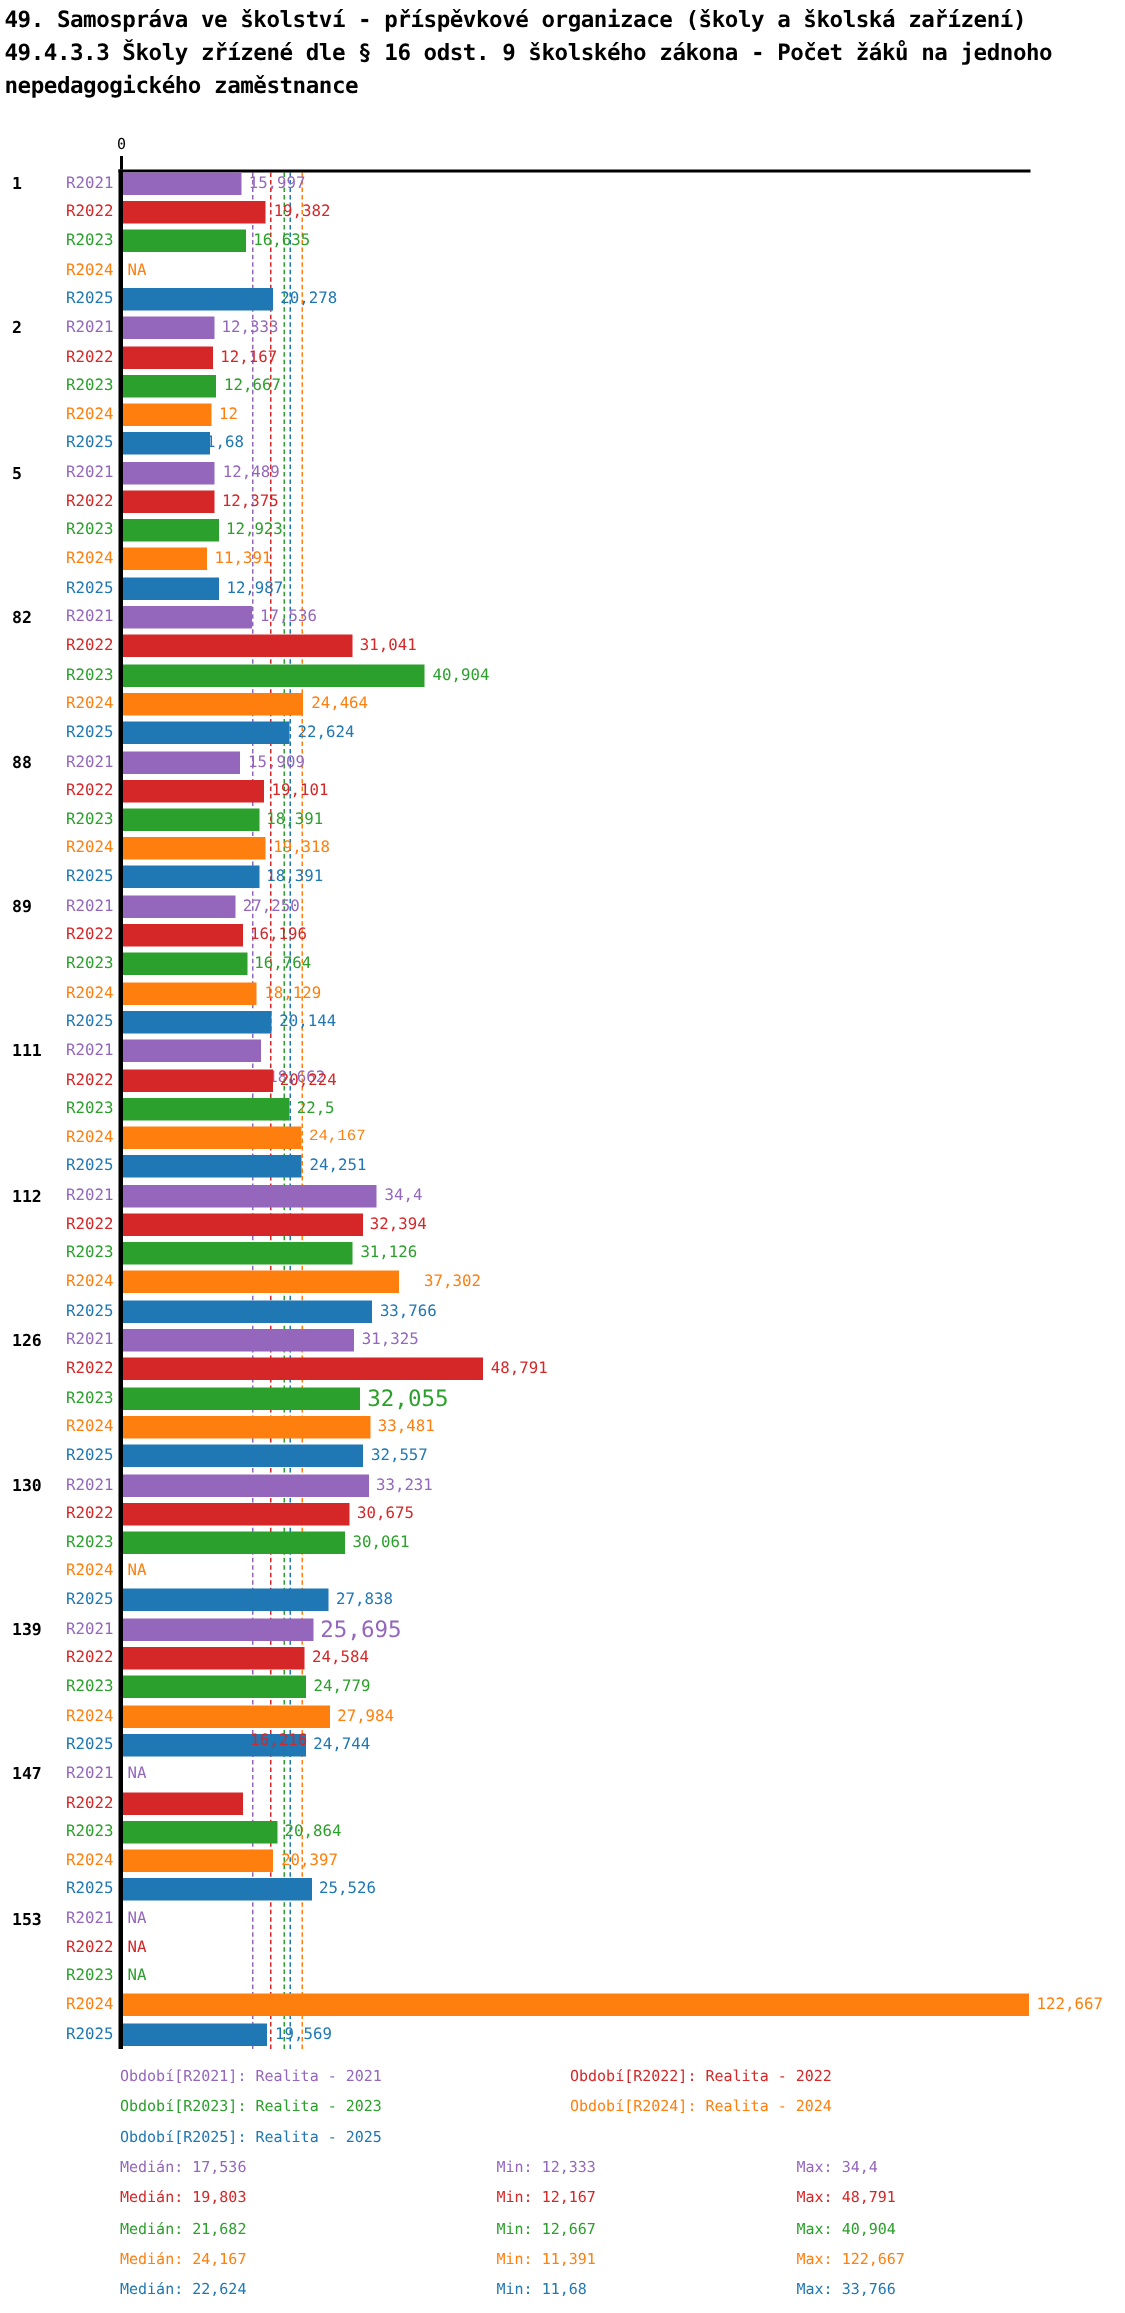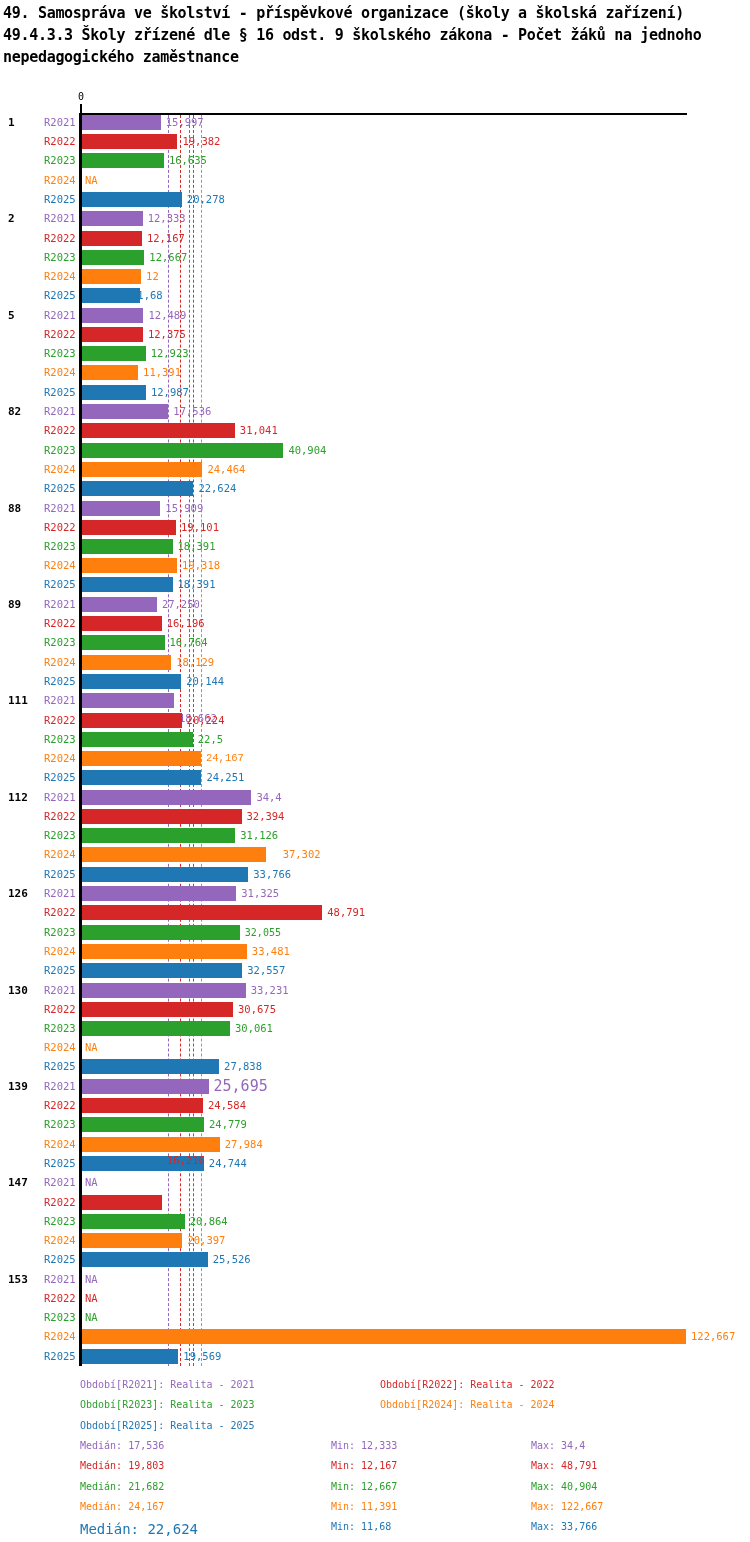--- a/index.html
+++ b/index.html
@@ -157,21 +157,21 @@
       <div class="abs" style="left: 253.26px; top: 867px; font-size: 10.5px; height: 15px; line-height: 15px; color: rgb(31, 119, 180);">33,766</div>
       <div class="abs" style="left: 8px; top: 886px; font-weight: bold; font-size: 11px; height: 15px; line-height: 15px; color: rgb(0, 0, 0);">126</div>
       <div class="abs" style="left: 44px; top: 886px; font-size: 10.5px; height: 15px; line-height: 15px; color: rgb(148, 103, 189);">R2021</div>
       <div class="abs" style="left: 82px; top: 886px; width: 154.241px; height: 15px; background: rgb(148, 103, 189);"></div>
       <div class="abs" style="left: 241.241px; top: 886px; font-size: 10.5px; height: 15px; line-height: 15px; color: rgb(148, 103, 189);">31,325</div>
       <div class="abs" style="left: 44px; top: 905px; font-size: 10.5px; height: 15px; line-height: 15px; color: rgb(214, 39, 40);">R2022</div>
       <div class="abs" style="left: 82px; top: 905px; width: 240.242px; height: 15px; background: rgb(214, 39, 40);"></div>
       <div class="abs" style="left: 327.242px; top: 905px; font-size: 10.5px; height: 15px; line-height: 15px; color: rgb(214, 39, 40);">48,791</div>
       <div class="abs" style="left: 44px; top: 925px; font-size: 10.5px; height: 15px; line-height: 15px; color: rgb(44, 160, 44);">R2023</div>
       <div class="abs" style="left: 82px; top: 925px; width: 157.836px; height: 15px; background: rgb(44, 160, 44);"></div>
-      <div class="abs" style="left: 244.836px; top: 925px; font-size: 10px; height: 15px; line-height: 15px; color: rgb(44, 160, 44);">32,055</div>
+      <div class="abs" style="left: 244.836px; top: 925px; font-size: 15px; height: 15px; line-height: 15px; color: rgb(44, 160, 44);">32,055</div>
       <div class="abs" style="left: 44px; top: 944px; font-size: 10.5px; height: 15px; line-height: 15px; color: rgb(255, 127, 14);">R2024</div>
       <div class="abs" style="left: 82px; top: 944px; width: 164.857px; height: 15px; background: rgb(255, 127, 14);"></div>
       <div class="abs" style="left: 251.857px; top: 944px; font-size: 10.5px; height: 15px; line-height: 15px; color: rgb(255, 127, 14);">33,481</div>
       <div class="abs" style="left: 44px; top: 963px; font-size: 10.5px; height: 15px; line-height: 15px; color: rgb(31, 119, 180);">R2025</div>
       <div class="abs" style="left: 82px; top: 963px; width: 160.307px; height: 15px; background: rgb(31, 119, 180);"></div>
       <div class="abs" style="left: 247.307px; top: 963px; font-size: 10.5px; height: 15px; line-height: 15px; color: rgb(31, 119, 180);">32,557</div>
       <div class="abs" style="left: 8px; top: 983px; font-weight: bold; font-size: 11px; height: 15px; line-height: 15px; color: rgb(0, 0, 0);">130</div>
       <div class="abs" style="left: 44px; top: 983px; font-size: 10.5px; height: 15px; line-height: 15px; color: rgb(148, 103, 189);">R2021</div>
       <div class="abs" style="left: 82px; top: 983px; width: 163.626px; height: 15px; background: rgb(148, 103, 189);"></div>
       <div class="abs" style="left: 250.626px; top: 983px; font-size: 10.5px; height: 15px; line-height: 15px; color: rgb(148, 103, 189);">33,231</div>
@@ -240,17 +240,17 @@
       <div class="abs" style="left: 531px; top: 1439.9px; font-size: 10px; color: rgb(148, 103, 189);">Max: 34,4</div>
       <div class="abs" style="left: 80px; top: 1460.2px; font-size: 10px; color: rgb(214, 39, 40);">Medián: 19,803</div>
       <div class="abs" style="left: 331px; top: 1460.2px; font-size: 10px; color: rgb(214, 39, 40);">Min: 12,167</div>
       <div class="abs" style="left: 531px; top: 1460.2px; font-size: 10px; color: rgb(214, 39, 40);">Max: 48,791</div>
       <div class="abs" style="left: 80px; top: 1480.5px; font-size: 10px; color: rgb(44, 160, 44);">Medián: 21,682</div>
       <div class="abs" style="left: 331px; top: 1480.5px; font-size: 10px; color: rgb(44, 160, 44);">Min: 12,667</div>
       <div class="abs" style="left: 531px; top: 1480.5px; font-size: 10px; color: rgb(44, 160, 44);">Max: 40,904</div>
       <div class="abs" style="left: 80px; top: 1500.8px; font-size: 10px; color: rgb(255, 127, 14);">Medián: 24,167</div>
       <div class="abs" style="left: 331px; top: 1500.8px; font-size: 10px; color: rgb(255, 127, 14);">Min: 11,391</div>
       <div class="abs" style="left: 531px; top: 1500.8px; font-size: 10px; color: rgb(255, 127, 14);">Max: 122,667</div>
-      <div class="abs" style="left: 80px; top: 1521.1px; font-size: 14px; color: rgb(31, 119, 180);">Medián: 22,624</div>
+      <div class="abs" style="left: 80px; top: 1521.1px; font-size: 10px; color: rgb(31, 119, 180);">Medián: 22,624</div>
       <div class="abs" style="left: 331px; top: 1521.1px; font-size: 10px; color: rgb(31, 119, 180);">Min: 11,68</div>
       <div class="abs" style="left: 531px; top: 1521.1px; font-size: 10px; color: rgb(31, 119, 180);">Max: 33,766</div>
     </div>
 </div>
 
 </body></html>

